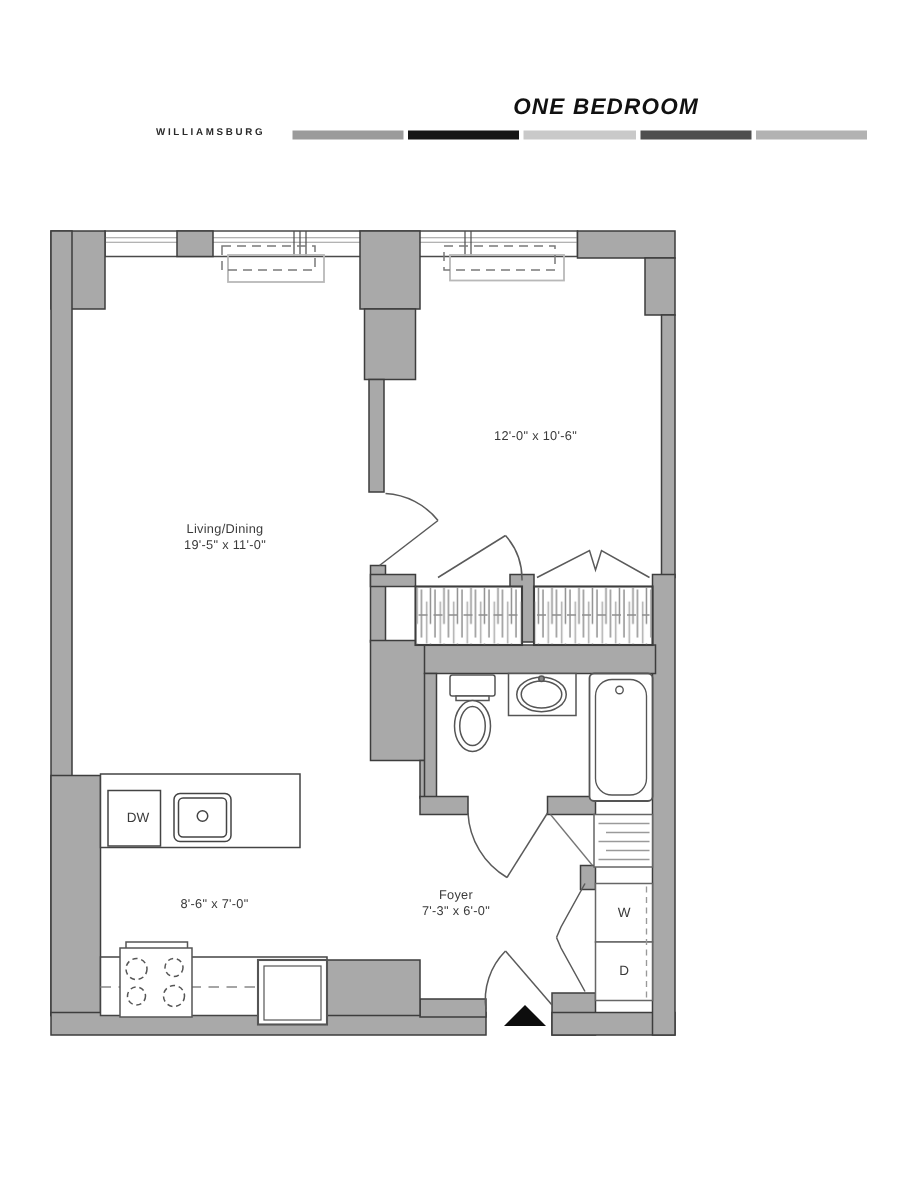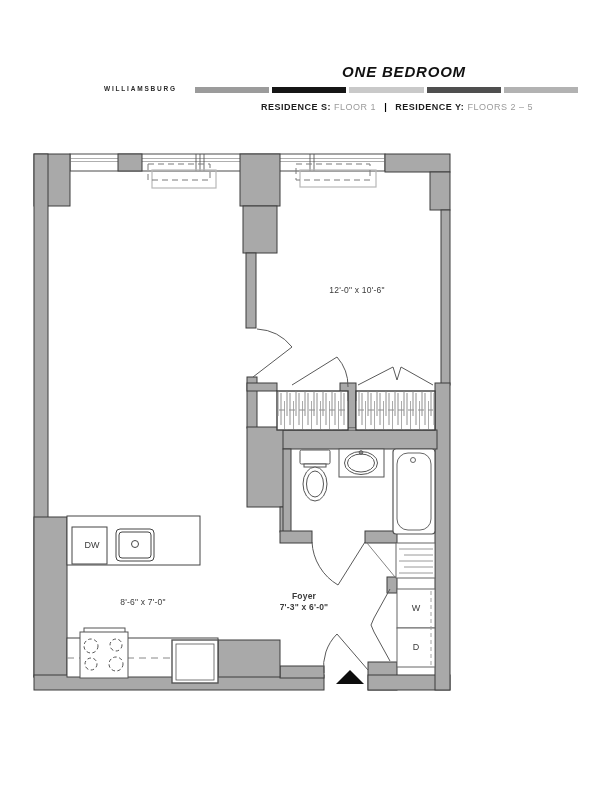--- a/index.html
+++ b/index.html
@@ -195,40 +195,35 @@
   <div class="abs nbhd" style="left:104px;top:85px;">WILLIAMSBURG</div>
 
   <div class="abs bar" style="left:195px;top:87px;width:383px;">
     <span style="background:#9b9b9b;"></span>
     <span style="background:#161616;"></span>
     <span style="background:#c9c9c9;"></span>
     <span style="background:#4f4f4f;"></span>
     <span style="background:#b2b2b2;"></span>
   </div>
 
-  <div class="abs resline" style="left:182px;top:102px;width:430px;">
-    <span class="lbl">RESIDENCE S:</span>
-    <span> </span>
-    <span>FLOOR 1</span>
-    <span class="pipe">|</span>
-    <span class="lbl">RESIDENCE Y:</span>
-    <span> </span>
-    <span>FLOORS 2 – 5</span>
-  </div>
-
+
+  <div class="abs roomlbl" style="left:70px;top:347px;width:160px;">
+    <div>Living/Dining</div>
+    <div>19'-5" x 11'-0"</div>
+  </div>
 
   <div class="abs roomlbl" style="left:277px;top:285px;width:160px;">
     <div>12'-0" x 10'-6"</div>
   </div>
 
   <div class="abs roomlbl" style="left:63px;top:597px;width:160px;">
     <div>8'-6" x 7'-0"</div>
   </div>
 
-  <div class="abs roomlbl" style="left:234px;top:591px;width:140px;font-weight:bold;">
+  <div class="abs roomlbl" style="left:234px;top:591px;width:140px;">
     <div>Foyer</div>
     <div>7'-3" x 6'-0"</div>
   </div>
 
   <div class="abs apl" style="left:72px;top:540px;width:40px;">DW</div>
   <div class="abs apl" style="left:397px;top:603px;width:38px;">W</div>
   <div class="abs apl" style="left:397px;top:642px;width:38px;">D</div>
 
 </div>
 

